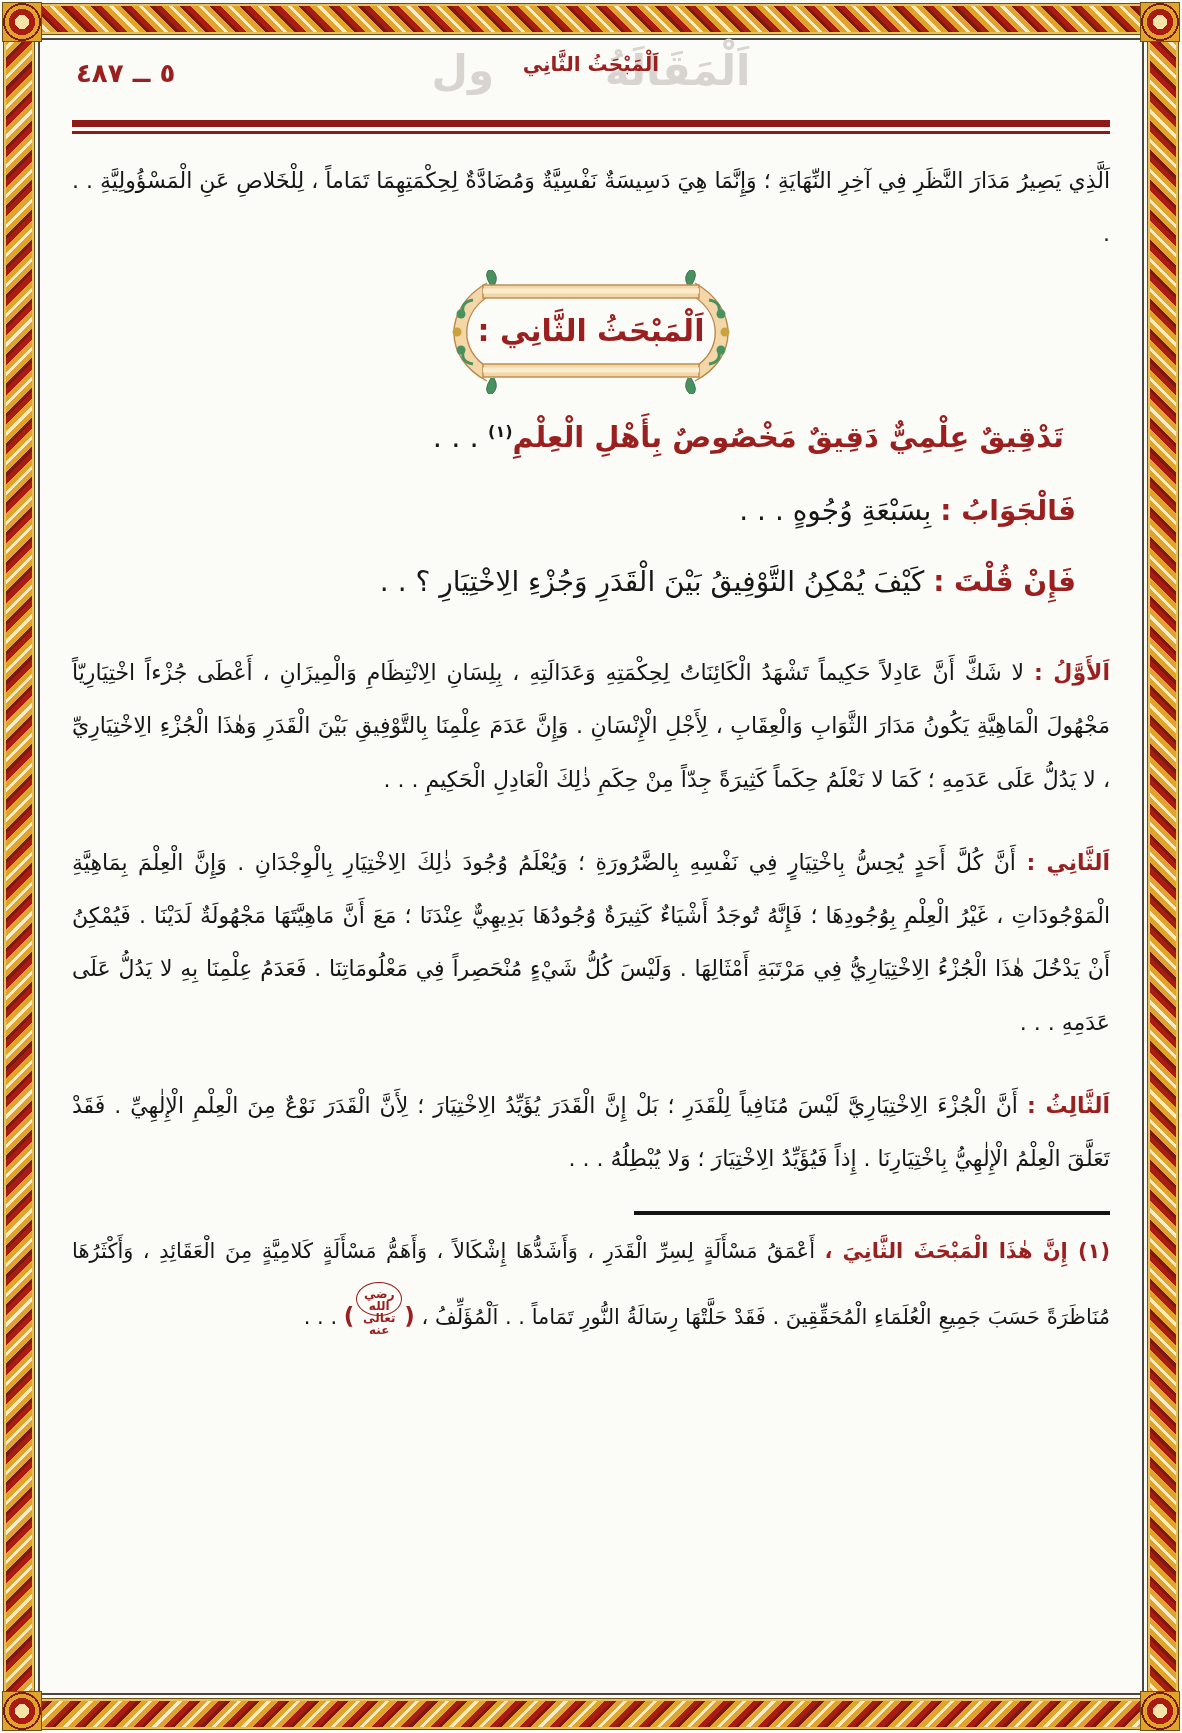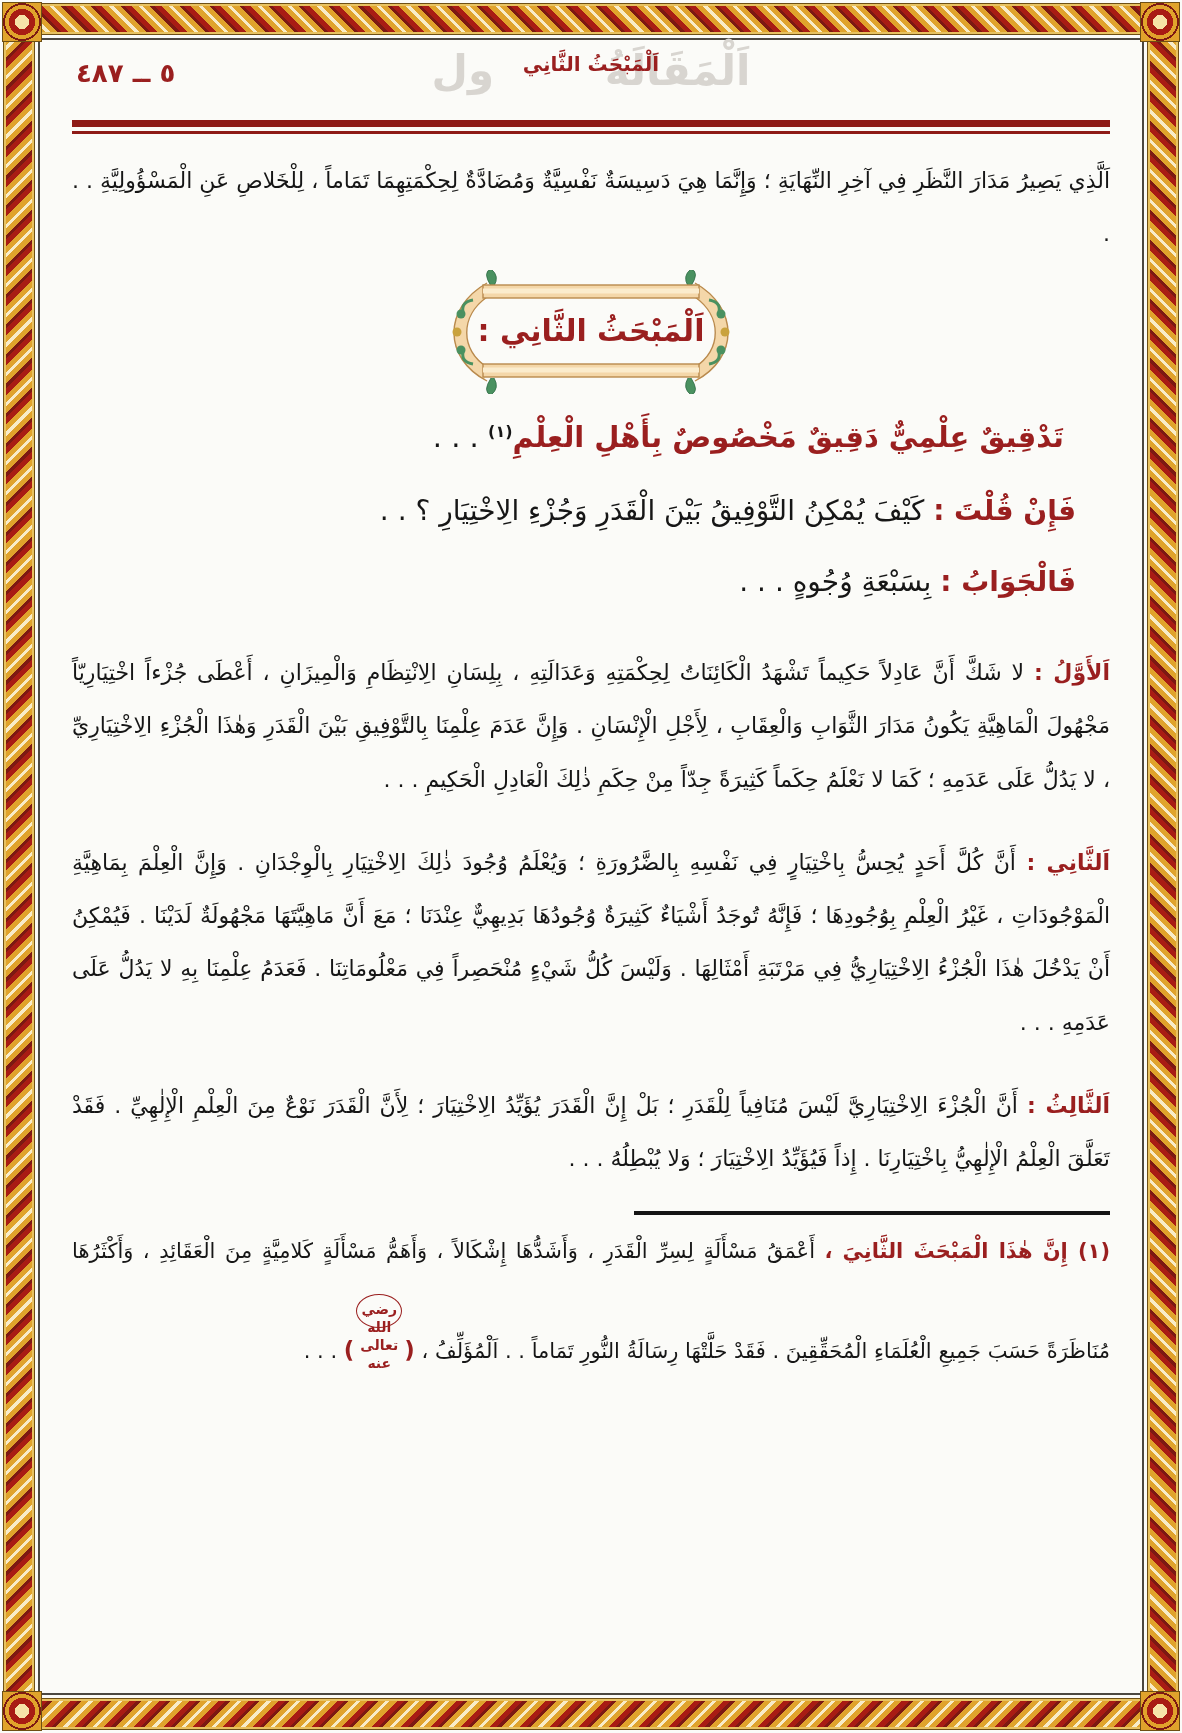--- a/index.html
+++ b/index.html
@@ -64,22 +64,22 @@
   .point { margin-top:30px; }
   .point .lead { color:#9a1f1f; font-weight:bold;margin-top:12px; }
 
   .footnote-area { margin-top:26px; }
   .fn-sep { width:476px; height:4px; background:#141414; }
   .fn { margin:10px 0 0; font-size:21px; line-height:2.5; text-align:justify; }
   .fn .lead { color:#9a1f1f; font-weight:bold; }
   .seal-paren { color:#9a1f1f; font-weight:bold; font-size:23px; }
   .seal-badge { display:inline-block; width:46px; height:34px; box-sizing:border-box;
                 border:1.5px solid #9a1f1f; border-radius:50%;
-                color:#9a1f1f; font-size:14px; line-height:18px; font-weight:bold;
-                text-align:center; padding-top:5px; vertical-align:-10px; margin:16px 2px; }
+                color:#9a1f1f; font-size:12px; line-height:12px; font-weight:bold;
+                text-align:center; padding-top:5px; vertical-align:-10px; margin:4px 2px; }
 </style>
 </head>
 <body>
 
 <div class="page">
 
   <div class="b-strip b-top"></div>
   <div class="b-strip b-bottom"></div>
   <div class="b-strip b-left"></div>
   <div class="b-strip b-right"></div>
@@ -143,28 +143,28 @@
         <rect x="44" y="94" width="216" height="13" fill="#f4d7a9" stroke="#b98a4e" stroke-width="1.4"></rect>
         <rect x="44" y="97.5" width="216" height="5" fill="#fbeccd"></rect>
       </svg>
       <div class="banner-text">اَلْمَبْحَثُ الثَّانِي :</div>
     </div>
 
     <p class="para redline">
       <span class="lead">تَدْقِيقٌ عِلْمِيٌّ دَقِيقٌ مَخْصُوصٌ بِأَهْلِ الْعِلْمِ</span><sup class="fn-ref">(١)</sup><span class="tail"> . . .</span>
     </p>
 
+    <p class="para aline">
+      <span class="lead">فَالْجَوَابُ :</span>
+      <span>بِسَبْعَةِ وُجُوهٍ . . .</span>
+    </p>
+
     <p class="para qline">
       <span class="lead">فَإِنْ قُلْتَ :</span>
       <span>كَيْفَ يُمْكِنُ التَّوْفِيقُ بَيْنَ الْقَدَرِ وَجُزْءِ الِاخْتِيَارِ ؟ . .</span>
-    </p>
-
-    <p class="para aline">
-      <span class="lead">فَالْجَوَابُ :</span>
-      <span>بِسَبْعَةِ وُجُوهٍ . . .</span>
     </p>
 
     <p class="para point">
       <span class="lead">اَلأَوَّلُ :</span>
       <span>لا شَكَّ أَنَّ عَادِلاً حَكِيماً تَشْهَدُ الْكَائِنَاتُ لِحِكْمَتِهِ وَعَدَالَتِهِ ، بِلِسَانِ الِانْتِظَامِ وَالْمِيزَانِ ، أَعْطَى جُزْءاً اخْتِيَارِيّاً مَجْهُولَ الْمَاهِيَّةِ يَكُونُ مَدَارَ الثَّوَابِ وَالْعِقَابِ ، لِأَجْلِ الْإِنْسَانِ . وَإِنَّ عَدَمَ عِلْمِنَا بِالتَّوْفِيقِ بَيْنَ الْقَدَرِ وَهٰذَا الْجُزْءِ الِاخْتِيَارِيِّ ، لا يَدُلُّ عَلَى عَدَمِهِ ؛ كَمَا لا نَعْلَمُ حِكَماً كَثِيرَةً جِدّاً مِنْ حِكَمِ ذٰلِكَ الْعَادِلِ الْحَكِيمِ . . .</span>
     </p>
 
     <p class="para point">
       <span class="lead">اَلثَّانِي :</span>
       <span>أَنَّ كُلَّ أَحَدٍ يُحِسُّ بِاخْتِيَارٍ فِي نَفْسِهِ بِالضَّرُورَةِ ؛ وَيُعْلَمُ وُجُودَ ذٰلِكَ الِاخْتِيَارِ بِالْوِجْدَانِ . وَإِنَّ الْعِلْمَ بِمَاهِيَّةِ الْمَوْجُودَاتِ ، غَيْرُ الْعِلْمِ بِوُجُودِهَا ؛ فَإِنَّهُ تُوجَدُ أَشْيَاءٌ كَثِيرَةٌ وُجُودُهَا بَدِيهِيٌّ عِنْدَنَا ؛ مَعَ أَنَّ مَاهِيَّتَهَا مَجْهُولَةٌ لَدَيْنَا . فَيُمْكِنُ أَنْ يَدْخُلَ هٰذَا الْجُزْءُ الِاخْتِيَارِيُّ فِي مَرْتَبَةِ أَمْثَالِهَا . وَلَيْسَ كُلُّ شَيْءٍ مُنْحَصِراً فِي مَعْلُومَاتِنَا . فَعَدَمُ عِلْمِنَا بِهِ لا يَدُلُّ عَلَى عَدَمِهِ . . .</span>

